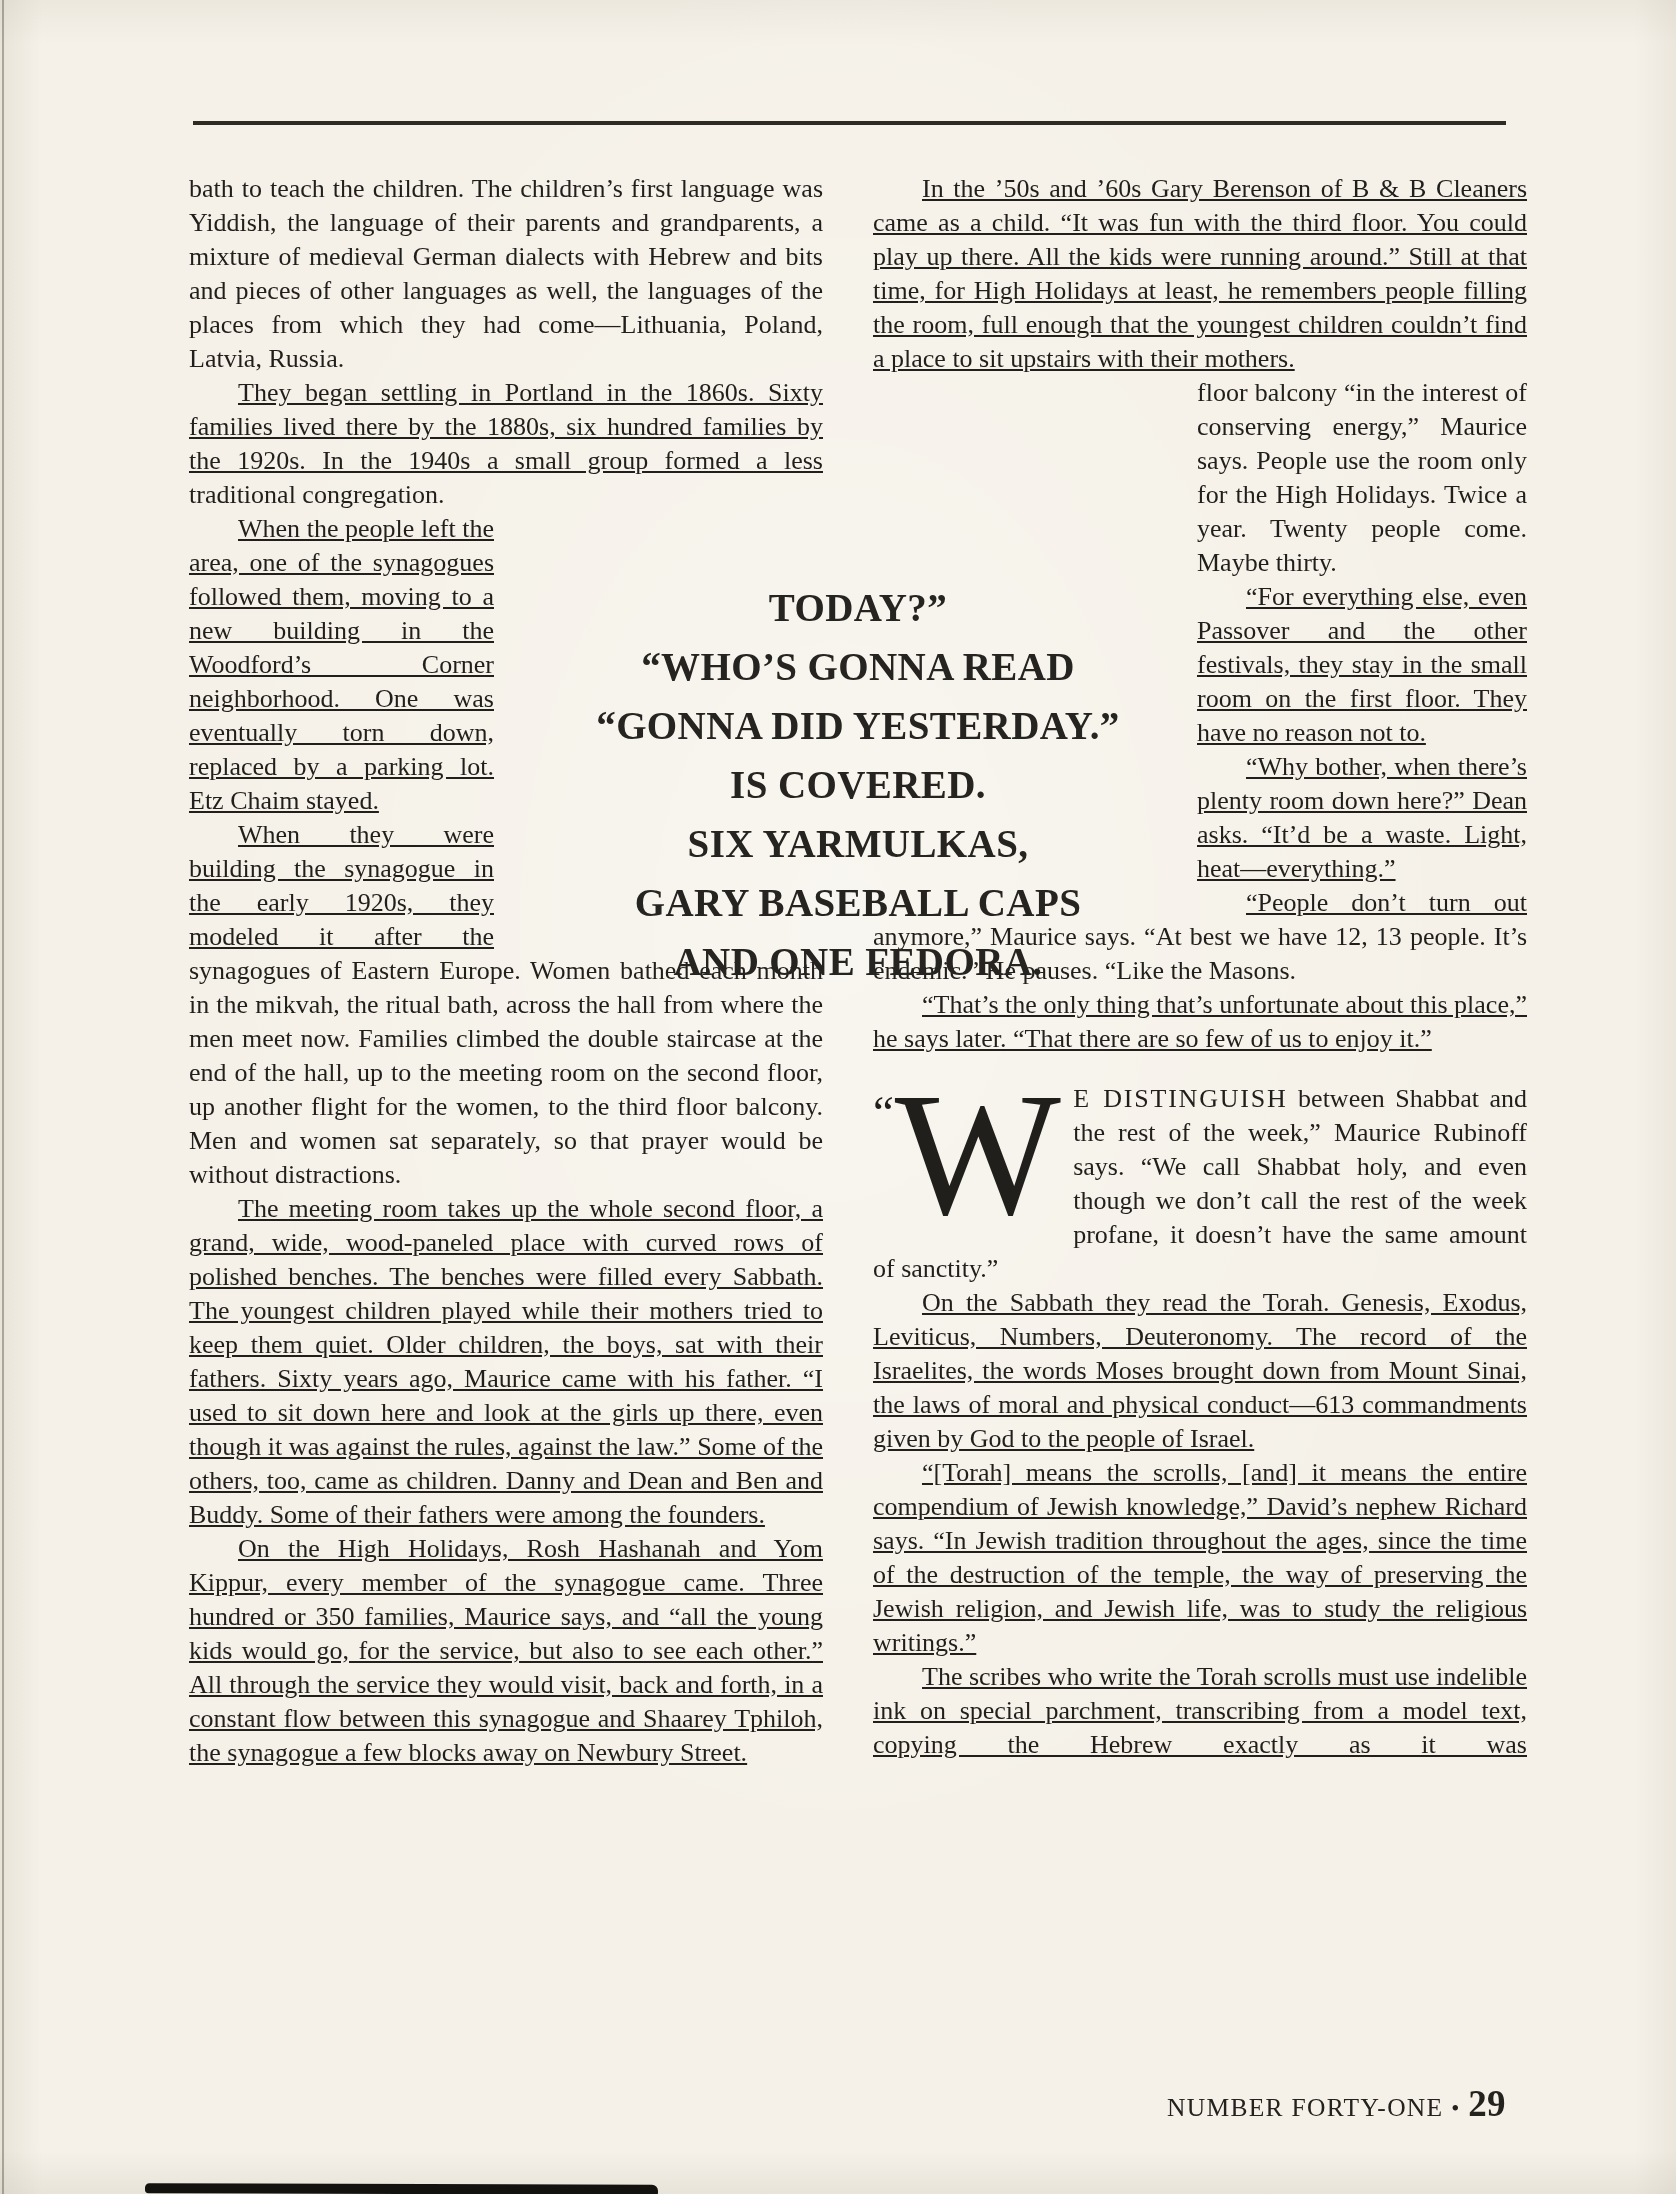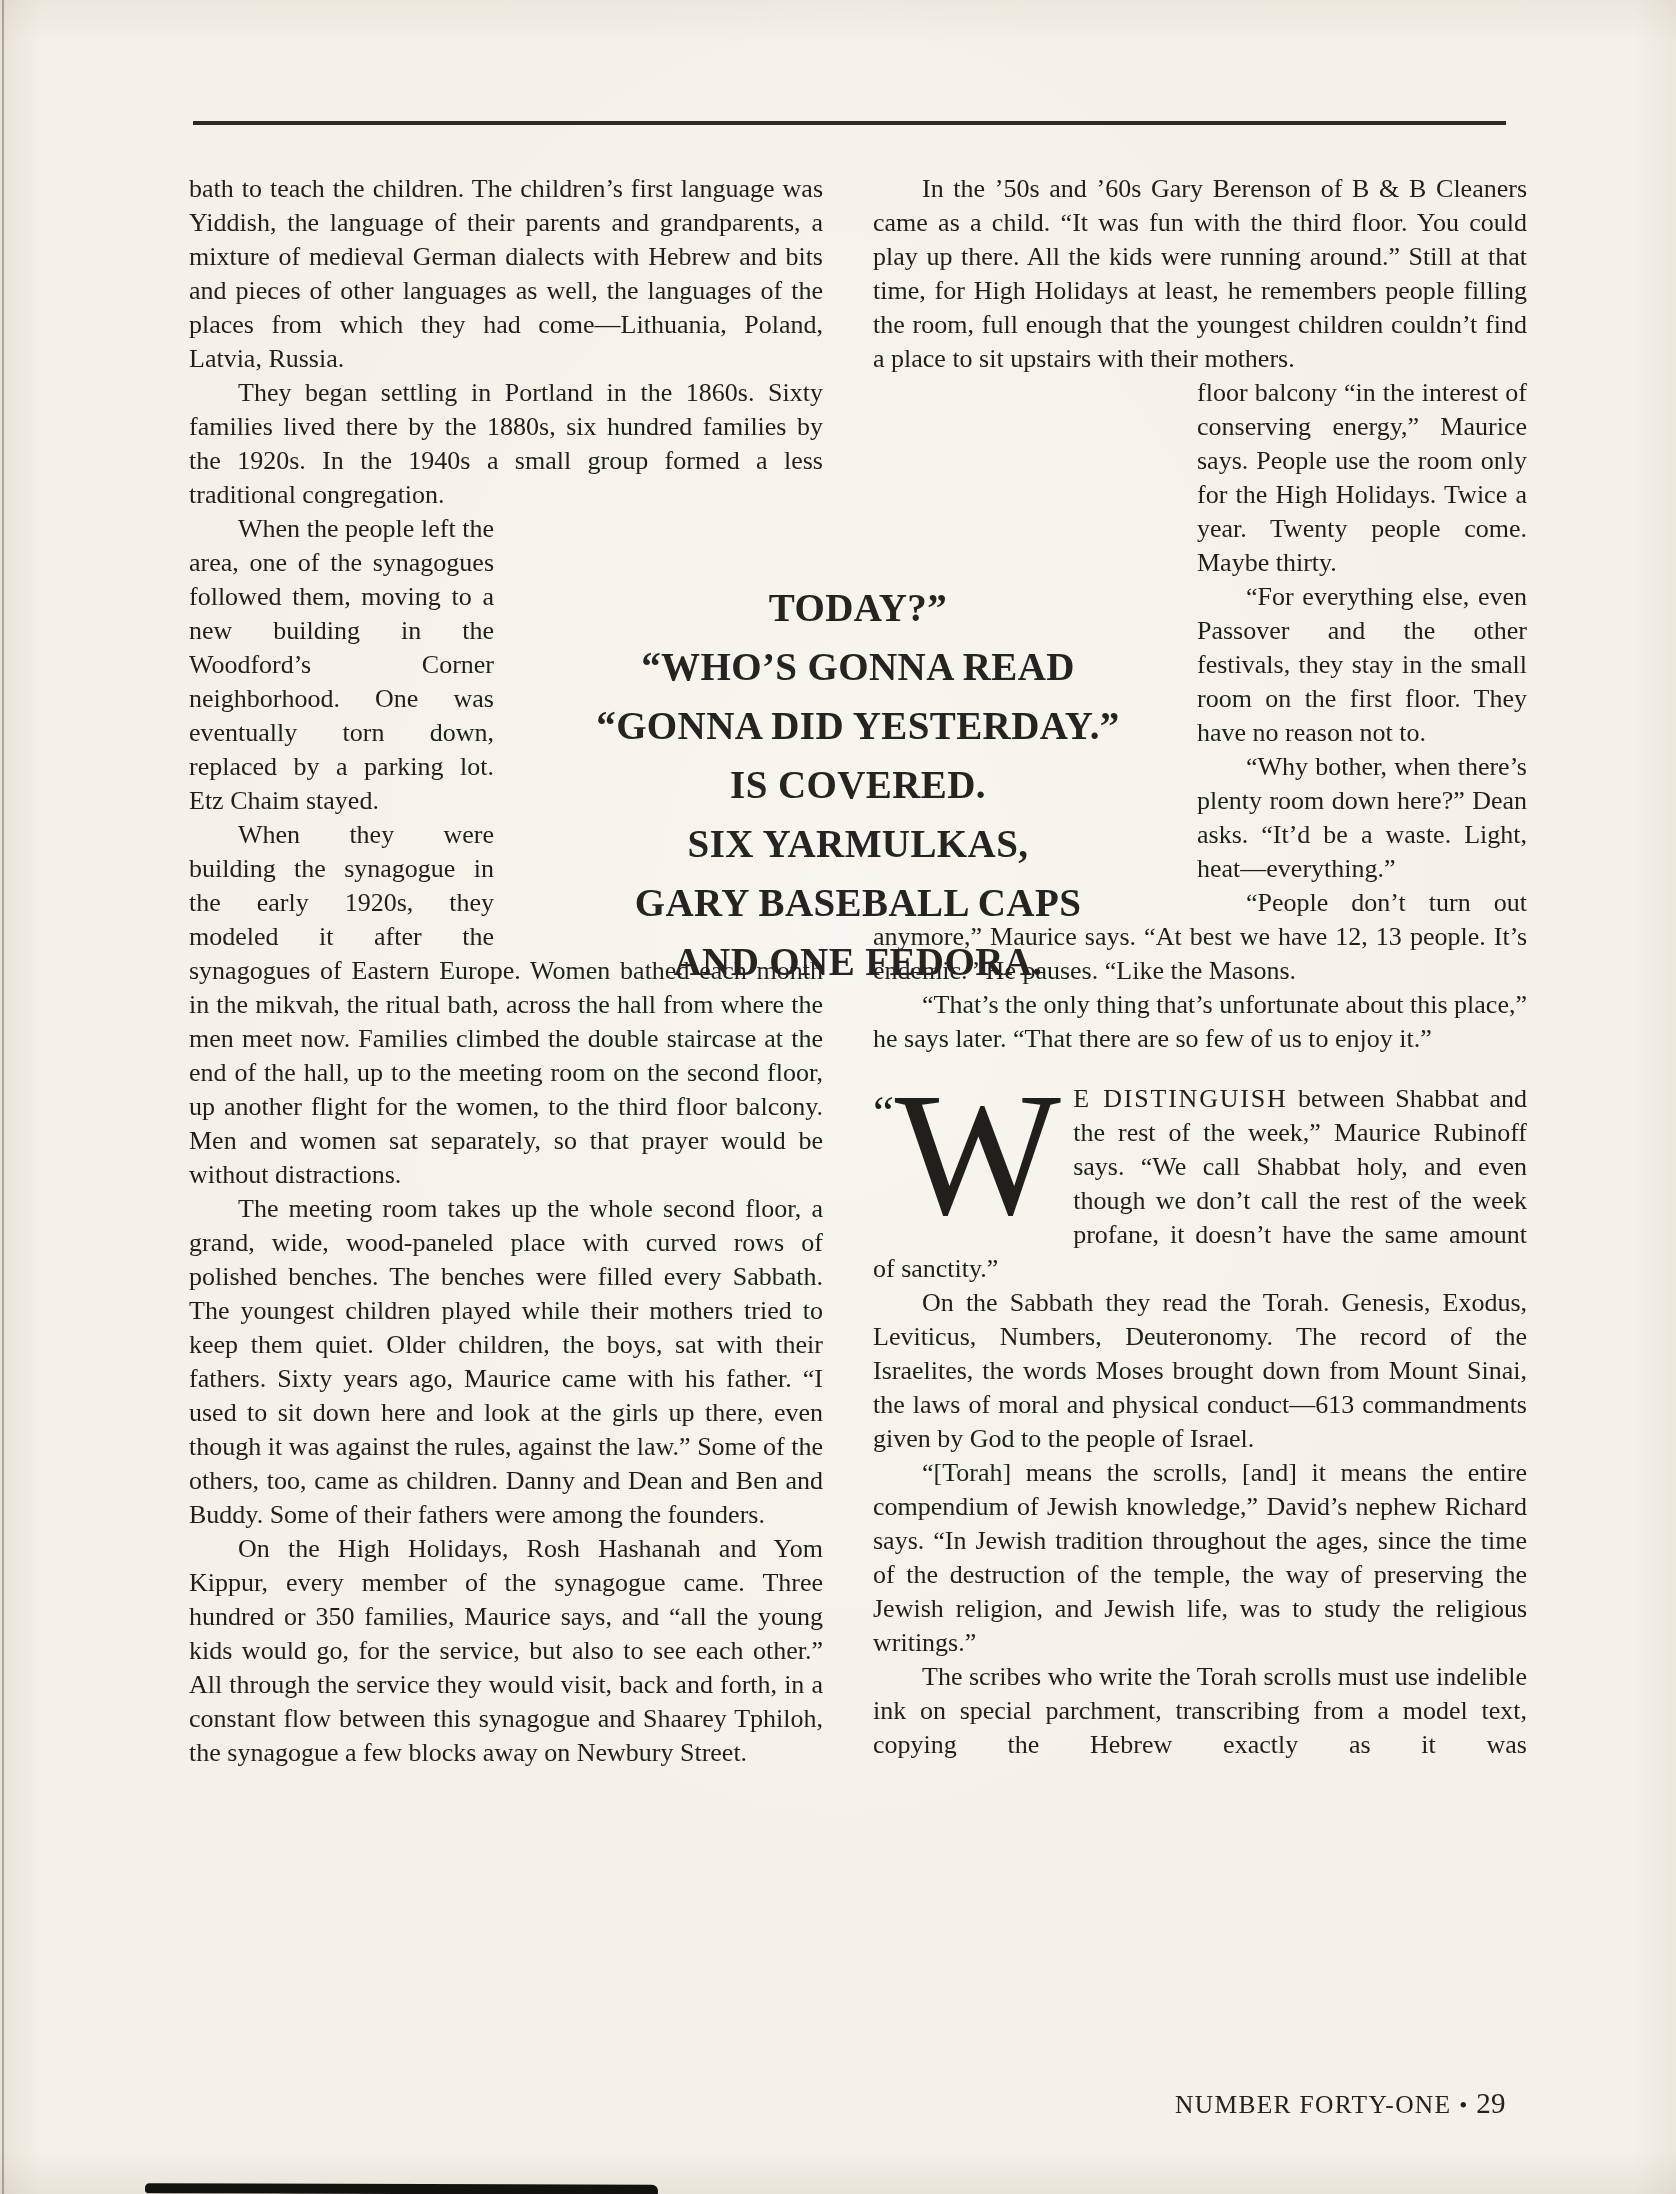--- a/index.html
+++ b/index.html
@@ -17,21 +17,21 @@
     color:#211f1c;
   }
   .scan-edge-left{position:absolute;left:1.8px;top:0;width:1.8px;height:2194px;background:rgba(70,62,48,0.38);}
   .scan-streak-bottom{position:absolute;left:145px;top:2184px;width:513px;height:9.7px;background:#14120f;border-radius:4.4px 6.1px 1.8px 3.5px;transform:rotate(0.15deg);}
   .top-rule{position:absolute;left:193px;top:121px;width:1313px;height:3.5px;background:#2e2b25;}
 
   .col{position:absolute;top:172px;font-size:26px;line-height:34px;text-align:justify;hyphens:auto;}
   .col-left{left:189px;width:634px;}
   .col-right{left:873px;width:654px;}
   .col p{margin:0;}
-  .indent{text-indent:49px;}
+  .indent{text-indent:49px;text-decoration:underline;}
   .jlast{text-align-last:justify;}
   .narrow-left{width:305px;}
   .narrow-right{width:330px;margin-left:324px;}
 
   .pull-quote{
     position:absolute;left:551px;top:578px;width:614px;
     text-align:center;font-weight:700;font-size:39px;line-height:59px;
     letter-spacing:0.4px;color:#262420;
   }
   .caption{
@@ -42,21 +42,21 @@
   .dropcap-sec{margin-top:25.5px;}
   .dc-wrap{float:left;margin:7px 12.3px 0 0;white-space:nowrap;}
   .dc-quote{font-size:47px;line-height:47px;vertical-align:top;display:inline-block;margin-right:0.9px;}
   .dc-letter{font-size:176px;line-height:130px;display:inline-block;font-weight:400;}
   .lead-in{letter-spacing:1.8px;}
 
   .footer{
     position:absolute;left:873px;top:2088px;width:633px;
     text-align:right;font-size:25.5px;line-height:31px;letter-spacing:1.3px;color:#24221e;
   }
-  .footer .pgnum{font-weight:400;font-size:29px;letter-spacing:0.4px;}
+  .footer .pgnum{font-weight:700;font-size:37px;letter-spacing:0.4px;}
   .footer .bullet{font-size:23px;}
 </style>
 </head>
 <body>
 
 <div class="page">
 
   <div class="scan-edge-left"></div>
   <div class="scan-streak-bottom"></div>
   <div class="top-rule"></div>

